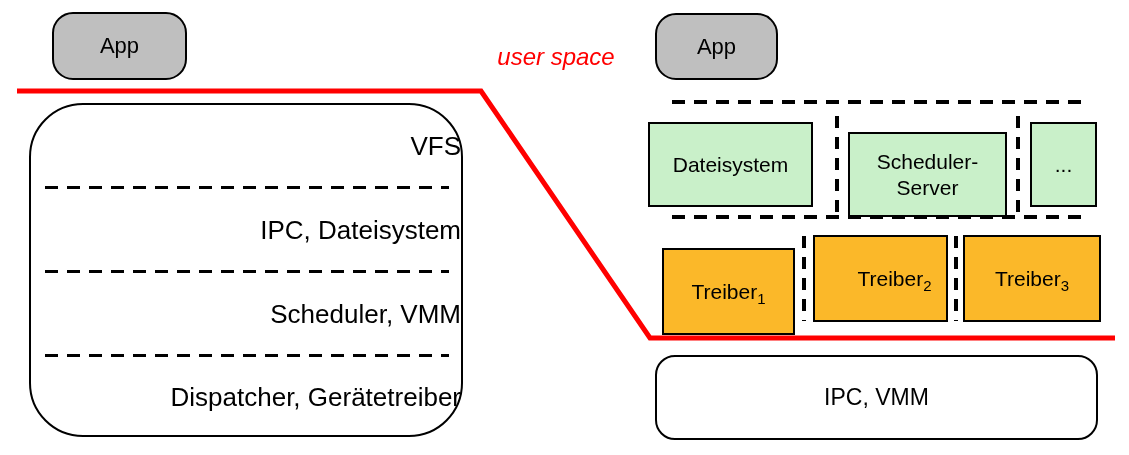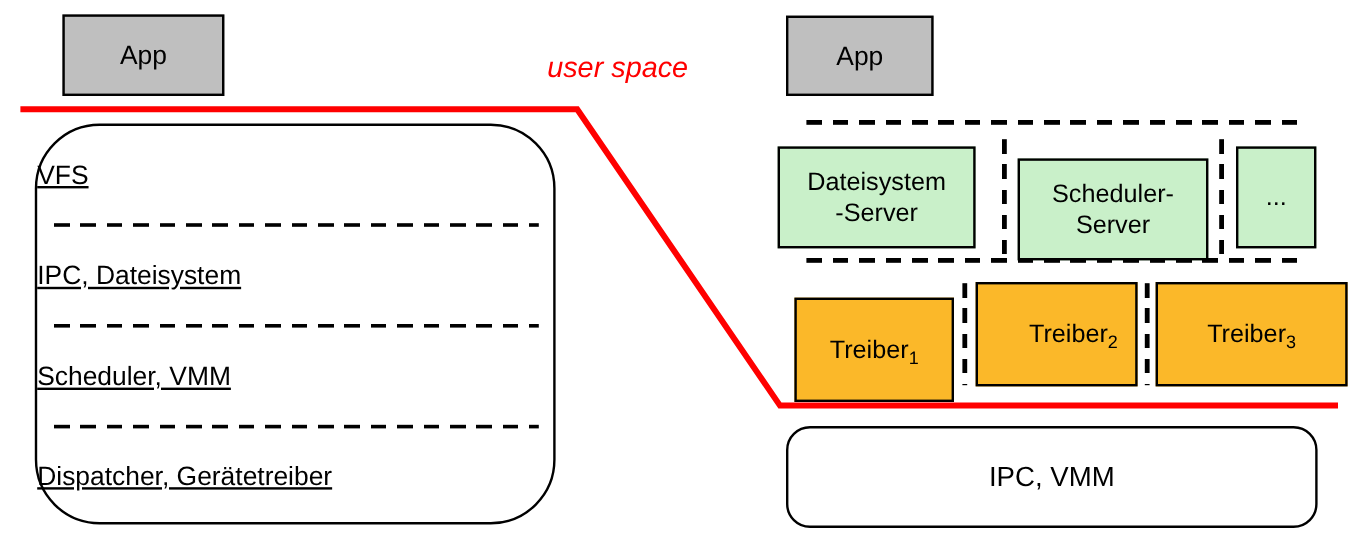--- a/index.html
+++ b/index.html
@@ -14,39 +14,38 @@
   }
   .box {
     position: absolute;
     box-sizing: border-box;
     border: 2px solid #000000;
     display: flex;
     align-items: center;
     justify-content: center;
     text-align: center;
   }
-  .app-box { background: #bfbfbf; font-size: 22px; }
+  .app-box { background: #bfbfbf; font-size: 22px; border-radius: 21px; }
   .big-rounded {
     background: #ffffff;
     border-radius: 54px;
   }
   .kernel-rounded {
     background: #ffffff;
     border-radius: 20px;
     font-size: 23px;
   }
   .layer-label {
     position: absolute;
     left: 0;
     width: 100%;
-    text-align: left;
-    font-size: 22px;
+    text-align: right;
+    font-size: 26px;
     transform: translateY(-50%);
     white-space: nowrap;
-    text-decoration: underline;
   }
   .hdash {
     position: absolute;
     height: 3px;
     background: repeating-linear-gradient(90deg, #000 0 13px, transparent 13px 22px);
   }
   .hdash-thick {
     position: absolute;
     height: 4px;
     background: repeating-linear-gradient(90deg, #000 0 13px, transparent 13px 22px);
@@ -54,21 +53,21 @@
   .vdash {
     position: absolute;
     width: 4px;
     background: repeating-linear-gradient(180deg, #000 0 12px, transparent 12px 21px);
   }
   .red-label {
     position: absolute;
     color: #ff0000;
     font-style: italic;
     font-size: 24px;
-    text-align: left;
+    text-align: center;
     white-space: nowrap;
   }
   .green-box { background: #c9f0c9; font-size: 21px; line-height: 26px; }
   .orange-box { background: #fbb829; font-size: 21px; }
   .subscript { font-size: 15px; position: relative; top: 5px; }
   .boundary-svg { position: absolute; left: 0; top: 0; pointer-events: none; }
 </style>
 </head>
 <body>
 
@@ -96,21 +95,20 @@
 
   <div class="box app-box" style="left:655px; top:13px; width:123px; height:67px;">
     <span>App</span>
   </div>
 
   <div class="hdash-thick" style="left:672px; top:100px; width:418px;"></div>
 
   <div class="box green-box" style="left:648px; top:122px; width:165px; height:85px;">
     <div>
       <div>Dateisystem</div>
-      <div>-Server</div>
     </div>
   </div>
   <div class="vdash" style="left:835px; top:116px; height:97px;"></div>
   <div class="box green-box" style="left:848px; top:132px; width:159px; height:85px;">
     <div>
       <div>Scheduler-</div>
       <div>Server</div>
     </div>
   </div>
   <div class="vdash" style="left:1016px; top:116px; height:97px;"></div>
@@ -121,21 +119,21 @@
   <div class="hdash-thick" style="left:672px; top:215px; width:418px;"></div>
 
   <div class="box orange-box" style="left:662px; top:235px; width:133px; height:87px;margin-top:13px;">
     <span><span>Treiber</span><span class="subscript">1</span></span>
   </div>
   <div class="vdash" style="left:802px; top:236px; height:85px;"></div>
   <div class="box orange-box" style="left:813px; top:235px; width:135px; height:87px;padding-left:28px;">
     <span><span>Treiber</span><span class="subscript">2</span></span>
   </div>
   <div class="vdash" style="left:954px; top:236px; height:85px;"></div>
-  <div class="box orange-box" style="left:963px; top:235px; width:160px; height:87px;">
+  <div class="box orange-box" style="left:963px; top:235px; width:138px; height:87px;">
     <span><span>Treiber</span><span class="subscript">3</span></span>
   </div>
 
   <div class="box kernel-rounded" style="left:655px; top:355px; width:443px; height:85px;">
     <span>IPC, VMM</span>
   </div>
 
 </div>
 
 </body></html>

